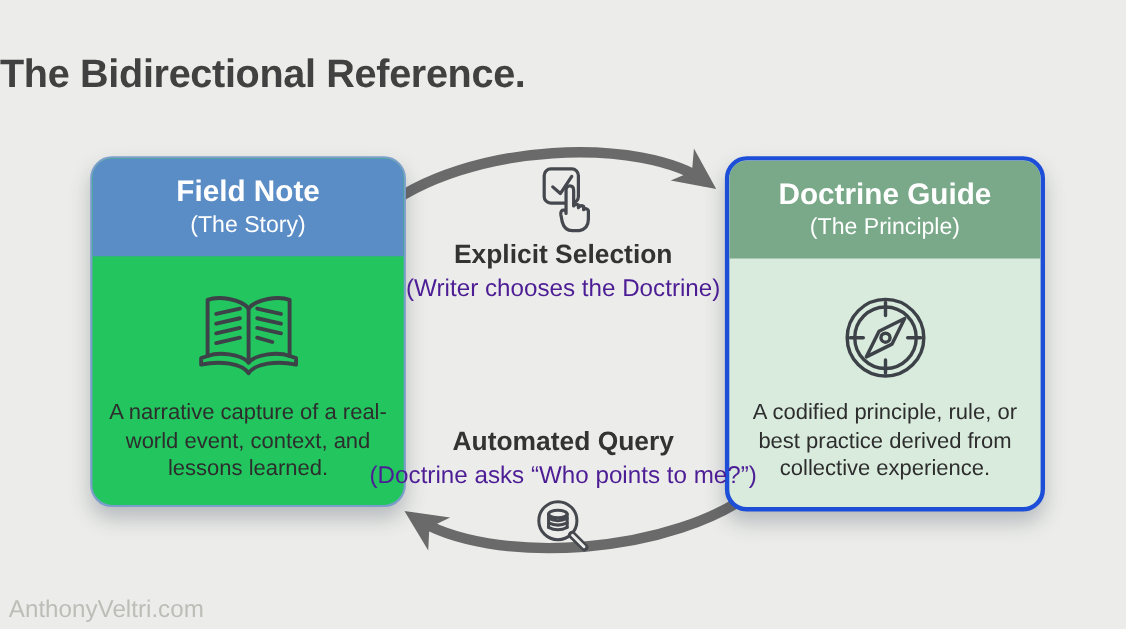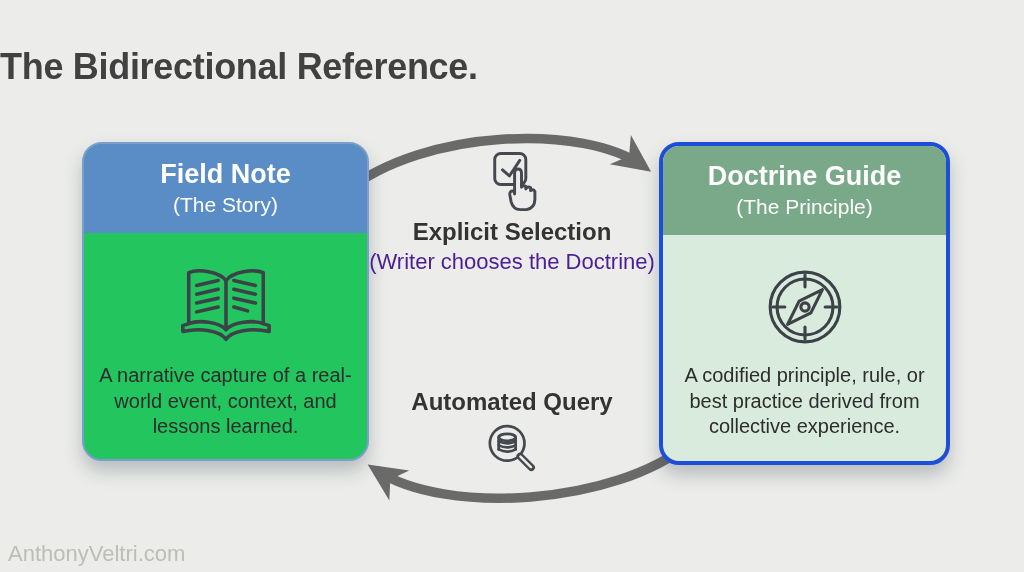--- a/index.html
+++ b/index.html
@@ -119,20 +119,21 @@
       <rect x="24" y="5" width="36" height="36" rx="7"></rect>
       <path d="M33 24 L41 31 L53 13"></path>
       <path fill="#ecedea" d="M47 52 L47 28 Q47 23 51 23 Q55 23 55 28 L55 44 Q57 41.5 60 43 L60 46 Q62 42.5 65.5 44.5 L65.5 48 Q68.5 45.5 70.5 49 L70.5 58 Q70.5 68 61 70 L53.5 70 Q45.5 70 43 61 L41.5 53 Q41 48 45.2 48.5 Q47 49 47 52 Z"></path>
     </svg>
     <div class="flow-label">Explicit Selection</div>
     <div class="flow-sublabel">(Writer chooses the Doctrine)</div>
   </div>
 
   <div class="flow flow-bottom">
     <div class="flow-label">Automated Query</div>
+    <div class="flow-sublabel">(Doctrine asks “Who points to me?”)</div>
     <svg class="flow-icon" width="62" height="58" viewBox="0 0 76 72" fill="none" stroke="#45484e" stroke-width="3.4" stroke-linecap="round" stroke-linejoin="round">
       <circle cx="32" cy="29" r="21.5"></circle>
       <path d="M48 45 L62 59" stroke-width="9" stroke-linecap="round"></path>
       <path d="M48.5 45.5 L61.5 58.5" stroke="#ecedea" stroke-width="3.2"></path>
       <ellipse cx="32" cy="21.5" rx="10.5" ry="4.3"></ellipse>
       <path d="M21.5 21.5 V36.5"></path>
         <path d="M42.5 21.5 V36.5"></path>
       <path d="M21.5 36.5 Q32 42 42.5 36.5"></path>
       <path d="M21.5 26.5 Q32 31.5 42.5 26.5"></path>
       <path d="M21.5 31.5 Q32 36.5 42.5 31.5"></path>

